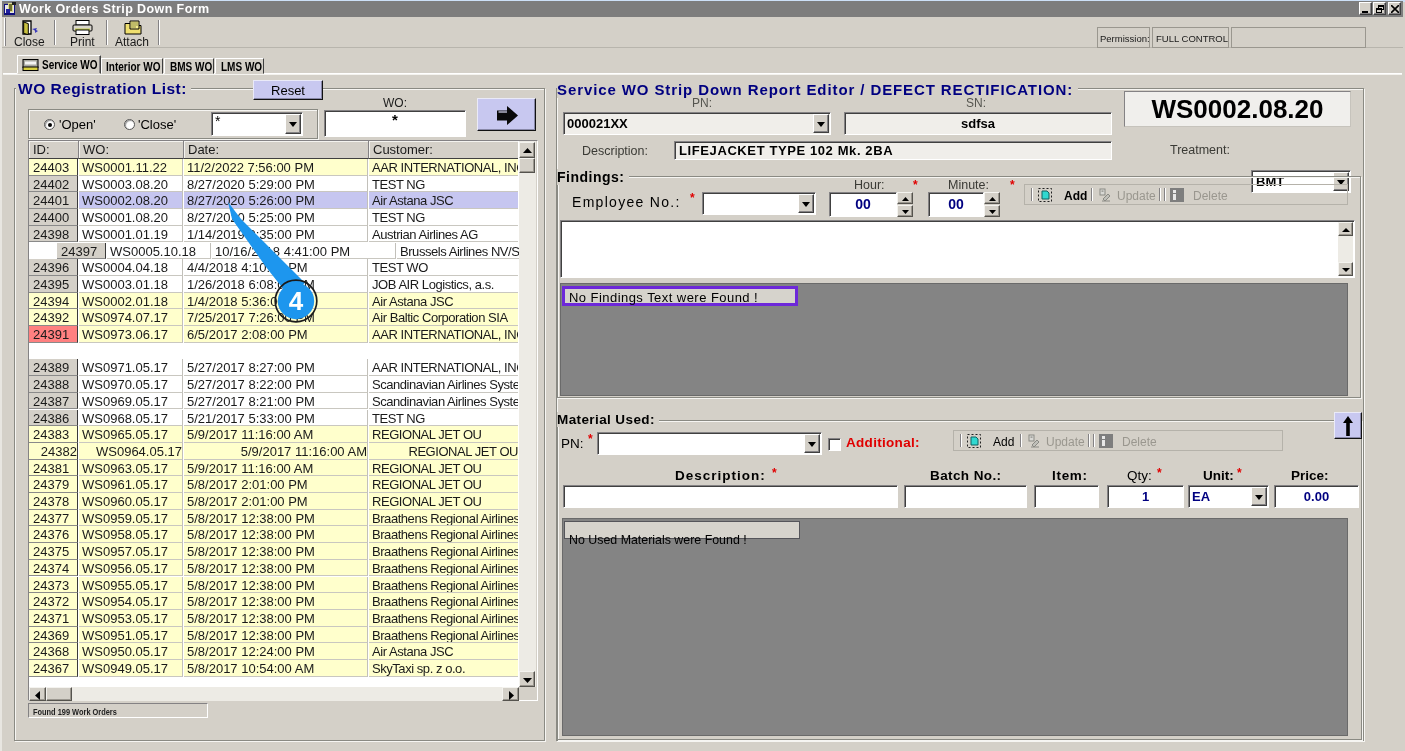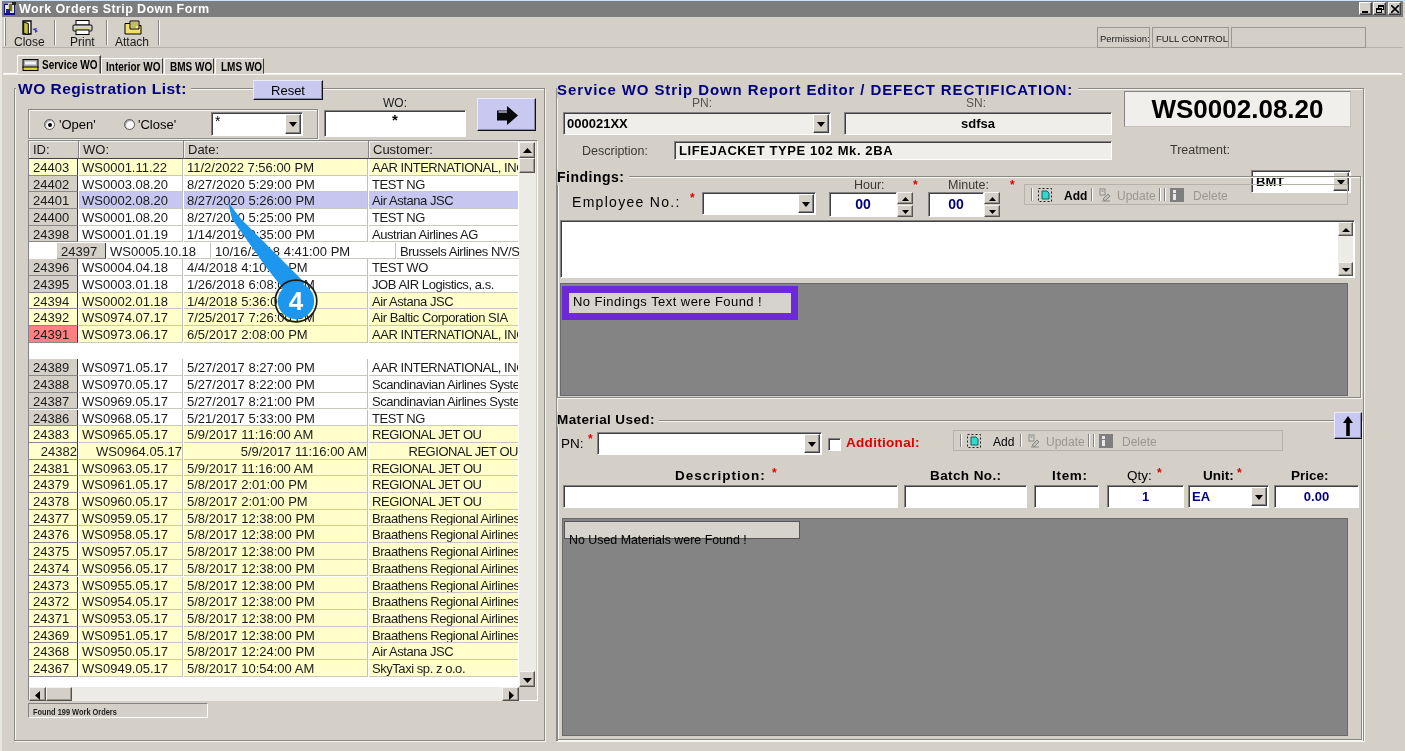--- a/index.html
+++ b/index.html
@@ -424,21 +424,21 @@
       <path d="M0 4 h8 l-4 -4 z" fill="#000"></path>
     </svg>
   </div>
 <div class="sb" style="left:1338px;top:262px;width:15px;height:14px;">
     <svg class="abs" style="left:3px;top:5px" width="8" height="4" viewBox="0 0 8 4">
       <path d="M0 0 h8 l-4 4 z" fill="#000"></path>
     </svg>
   </div>
 
 <div class="abs" style="left:560px;top:283px;width:788px;height:113px;background:#848484;border:1px solid #6a6a6a;">
- <div class="abs" style="left:1px;top:2px;width:236px;height:34px;background:#d6d3cc;border:7px solid #6d28d9;font-size:13px;padding:1px 0 0 4px;letter-spacing:0.45px;">No Findings Text were Found !</div>
+ <div class="abs" style="left:1px;top:2px;width:236px;height:20px;background:#d6d3cc;border:3px solid #6d28d9;font-size:13px;padding:1px 0 0 4px;letter-spacing:0.45px;">No Findings Text were Found !</div>
 </div>
 
 <div class="group abs" style="left:557px;top:420px;width:805px;height:320px;"></div>
 <div class="abs" style="left:557px;top:412px;background:#d4d0c8;padding-right:4px;font-size:13.5px;font-weight:bold;letter-spacing:0.4px;">Material Used:</div>
 <div class="abs" style="left:561px;top:436px;font-size:13.5px;">PN:</div>
 <div class="red abs" style="left:588px;top:432px;">*</div>
 <div class="sunken abs" style="left:597px;top:432px;width:225px;height:23px;">
     <div class="ddb"></div>
   </div>
 <div class="sunken abs" style="left:828px;top:438px;width:13px;height:13px;"></div>

